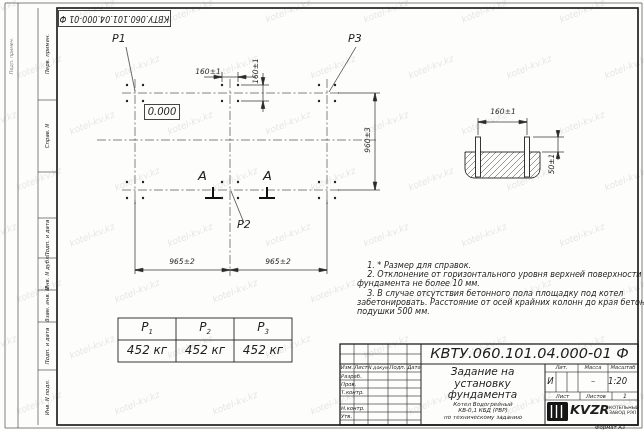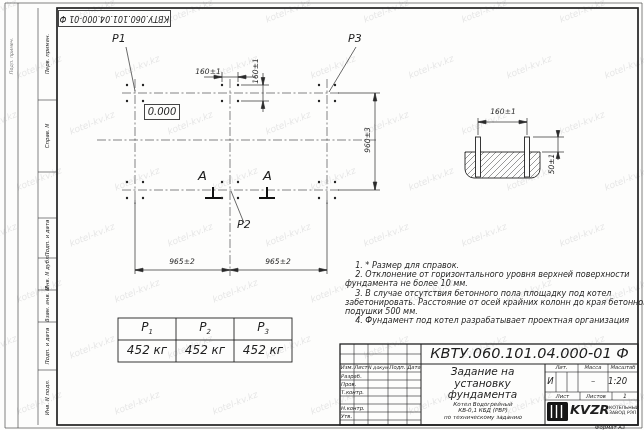--- a/index.html
+++ b/index.html
@@ -8,21 +8,21 @@
   #wm{position:absolute;inset:0;z-index:0;}
   #wm span{position:absolute;transform:rotate(-22deg);font-size:9px;font-style:italic;
            color:rgba(150,150,155,0.22);white-space:nowrap;}
   svg.linework{position:absolute;left:0;top:0;z-index:1;}
   .t{position:absolute;z-index:2;font-style:italic;color:#1e1e1e;white-space:nowrap;line-height:1.1;}
   .ctr{text-align:center;}
   .rot90{transform:rotate(-90deg);transform-origin:0 0;}
   .rot180{transform:rotate(180deg);}
   .dim{font-size:7.5px;}
   .tiny{font-size:5.3px;}
-  .noteln{font-size:8px;line-height:9.2px;white-space:pre;}
+  .noteln{font-size:8px;line-height:9.2px;white-space:pre;margin-left:12px;}
   .mlabel{font-size:5.4px;line-height:19px;text-align:center;}
 </style>
 </head>
 <body>
 
 <div id="sheet">
 
   <div id="wm">
       <span style="left: -30px; top: 6px;">kotel-kv.kz</span>
       <span style="left: 68px; top: 6px;">kotel-kv.kz</span>
@@ -271,21 +271,20 @@
   <div class="t dim ctr" style="left:479px;top:108px;width:48px;">160±1</div>
   <div class="t dim ctr rot90" style="left:548px;top:180px;width:32px;height:10px;">50±1</div>
 
   <div class="t" style="left:345px;top:261px;width:292px;">
     <div class="noteln">    1. * Размер для справок.</div>
     <div class="noteln">    2. Отклонение от горизонтального уровня верхней поверхности</div>
     <div class="noteln">фундамента не более 10 мм.</div>
     <div class="noteln">    3. В случае отсутствия бетонного пола площадку под котел</div>
     <div class="noteln">забетонировать. Расстояние от осей крайних колонн до края бетонной</div>
     <div class="noteln">подушки 500 мм.</div>
-    <div class="noteln">    4. Фундамент под котел разрабатывает проектная организация</div>
   </div>
 
   <div class="t ctr" style="left:118px;top:321px;width:58px;font-size:12px;">
     <span>P</span><sub style="font-size:7px;">1</sub>
   </div>
   <div class="t ctr" style="left:176px;top:321px;width:58px;font-size:12px;">
     <span>P</span><sub style="font-size:7px;">2</sub>
   </div>
   <div class="t ctr" style="left:234px;top:321px;width:58px;font-size:12px;">
     <span>P</span><sub style="font-size:7px;">3</sub>

